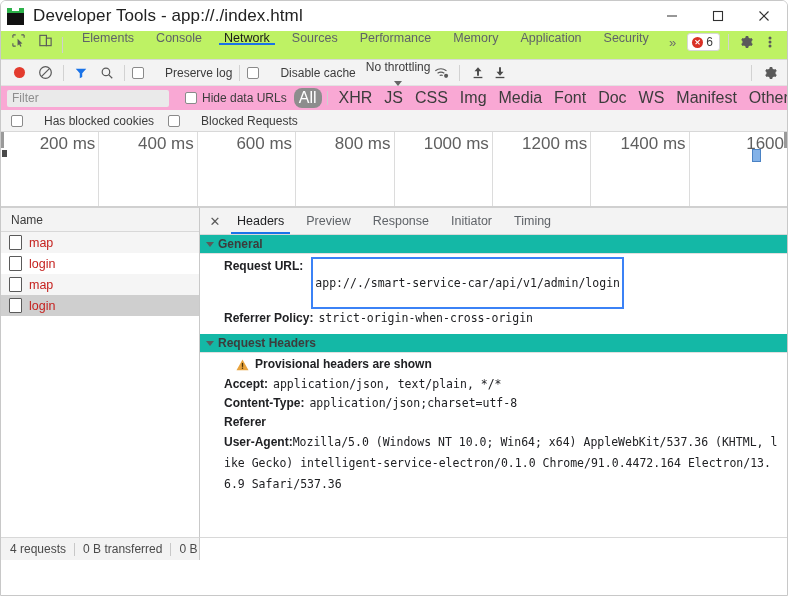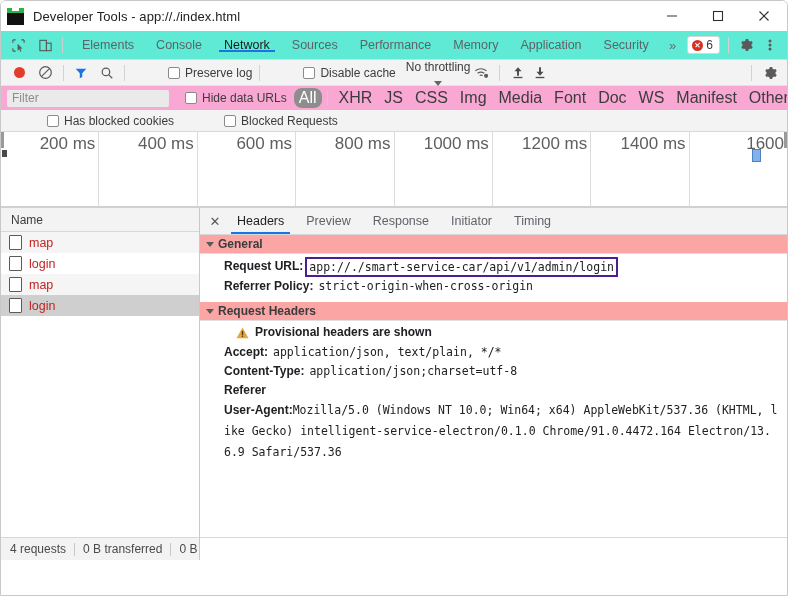--- a/index.html
+++ b/index.html
@@ -31,39 +31,39 @@
   .app-icon {
     width: 17px; height: 17px;
     margin-right: 9px;
     position: relative;
     flex: 0 0 auto;
   }
   .app-icon .top { position:absolute; left:0; top:0; width:17px; height:6px; background:#2db24a; }
   .app-icon .bot { position:absolute; left:0; top:5px; width:17px; height:12px; background:#111111; }
   .app-icon .notch { position:absolute; left:5px; top:0; width:7px; height:3px; background:#ffffff; }
   .title-text {
-    font-size: 13px; color: #222; letter-spacing: 0.1px;
+    font-size: 17px; color: #222; letter-spacing: 0.1px;
     white-space: nowrap;
   }
   .win-controls {
     position: absolute; right: 0; top: 0;
     height: 30px; display: flex;
   }
   .win-btn {
     width: 46px; height: 30px;
     display: flex; align-items: center; justify-content: center;
     color: #303030;
   }
   .win-btn svg { display:block; }
 
   
   .tabbar {
     height: 29px;
-    display: flex; align-items: center;
-    background: #5eead4;
+    display: flex; align-items: flex-start;
+    background: #bef264;
     border-bottom: 1px solid #d8d8d8;
     position: relative;
   }
   .tb-icons { display: flex; align-items: center; padding-left: 8px; gap: 9px; }
   .tb-icon { width: 18px; height: 18px; display:flex; align-items:center; justify-content:center; color:#5a5a5a; }
   .tb-sep { width: 1px; height: 16px; background: #cfcfcf; margin: 0 8px; align-self: center; }
   .tabs { display: flex; align-items: stretch; }
   .tab {
     padding: 0 11px;
     display: flex; align-items: center;
@@ -112,21 +112,21 @@
     padding-left: 7px;
     font-size: 12px; color: #3c3c3c;
     gap: 0px;
   }
   .rec-btn { width:22px; height:22px; display:flex; align-items:center; justify-content:center; }
   .rec-dot { width:11px; height:11px; border-radius:50%; background:#e33b2e; }
   .clear-btn { width:22px; height:22px; margin-left:4px; display:flex; align-items:center; justify-content:center; color:#5a5a5a;}
   .nt-sep { width:1px; height:16px; background:#d2d2d2; margin:0 7px; }
   .funnel { width:20px; height:20px; display:flex; align-items:center; justify-content:center; color:#1a73e8; }
   .magnifier { width:20px; height:20px; margin-left:6px; display:flex; align-items:center; justify-content:center; color:#5a5a5a;}
-  .cb-wrap { display:flex; align-items:center; gap:5px; white-space:nowrap;margin-left:36px; }
+  .cb-wrap { display:flex; align-items:center; gap:21px; white-space:nowrap; }
   .cbox {
     width:12px; height:12px; border:1px solid #8a8a8a; border-radius:2px;
     background:#fff; flex:0 0 auto;
   }
   .throttle { margin-left: 10px; display:flex; align-items:center; gap:7px; white-space:nowrap;flex-direction:column; }
   .caret-dn { width:0;height:0;border-left:4px solid transparent;border-right:4px solid transparent;border-top:5px solid #666; }
   .wifi-icon { width:20px;height:18px;display:flex;align-items:center;justify-content:center;color:#5a5a5a;margin-left:2px;}
   .arrow-btn { width:22px;height:20px;display:flex;align-items:center;justify-content:center;color:#4a4a4a;}
   .nt-right { margin-left:auto; display:flex; align-items:center; padding-right:6px; }
 
@@ -236,37 +236,37 @@
   }
   .rtab.active { color:#202124; }
   .rtab.active::after {
     content:""; position:absolute; left:5px; right:5px; bottom:0;
     height:2px; background:#1a73e8;
   }
 
   .rp-body { flex:1 1 auto; overflow:hidden; position:relative; padding-bottom:4px; }
   .section-hdr {
     height:19px; display:flex; align-items:center; gap:4px;
-    background:#fca5a5; border-bottom:1px solid #e0e0e0;
+    background:#14b8a6; border-bottom:1px solid #e0e0e0;
     padding-left:6px;
     font-size:12px; font-weight:bold; color:#3c3c3c;
   }
   .tri { width:0;height:0;border-left:4px solid transparent;border-right:4px solid transparent;border-top:5px solid #5a5a5a; }
   .kv {
     padding-left:24px; padding-top:3px;
     font-size:12px; color:#202124; line-height:19px;text-align:right;
   }
   .kv .k { font-weight:bold; }
   .kv .v { font-family:"DejaVu Sans Mono", monospace; font-size:11.5px; }
   .kv-line { display:flex; align-items:flex-start; gap:0; white-space:nowrap; }
   .url-box {
     display:inline-block;
-    border:2px solid #4c1d95;
-    padding: 0 2px;
-    margin-left: 2px;
+    border:2px solid #3b82f6;
+    padding: 16px 2px;
+    margin-left: 8px;
     line-height:16px;
   }
   .warn-line {
     display:flex; align-items:center; gap:6px;
     padding-left:36px; font-size:12px; font-weight:bold; color:#202124;
     line-height:19px; padding-top:2px;
   }
   .warn-tri { width:13px; height:12px; flex:0 0 auto; }
   .ua-block {
     padding-left:24px; padding-right:8px;

